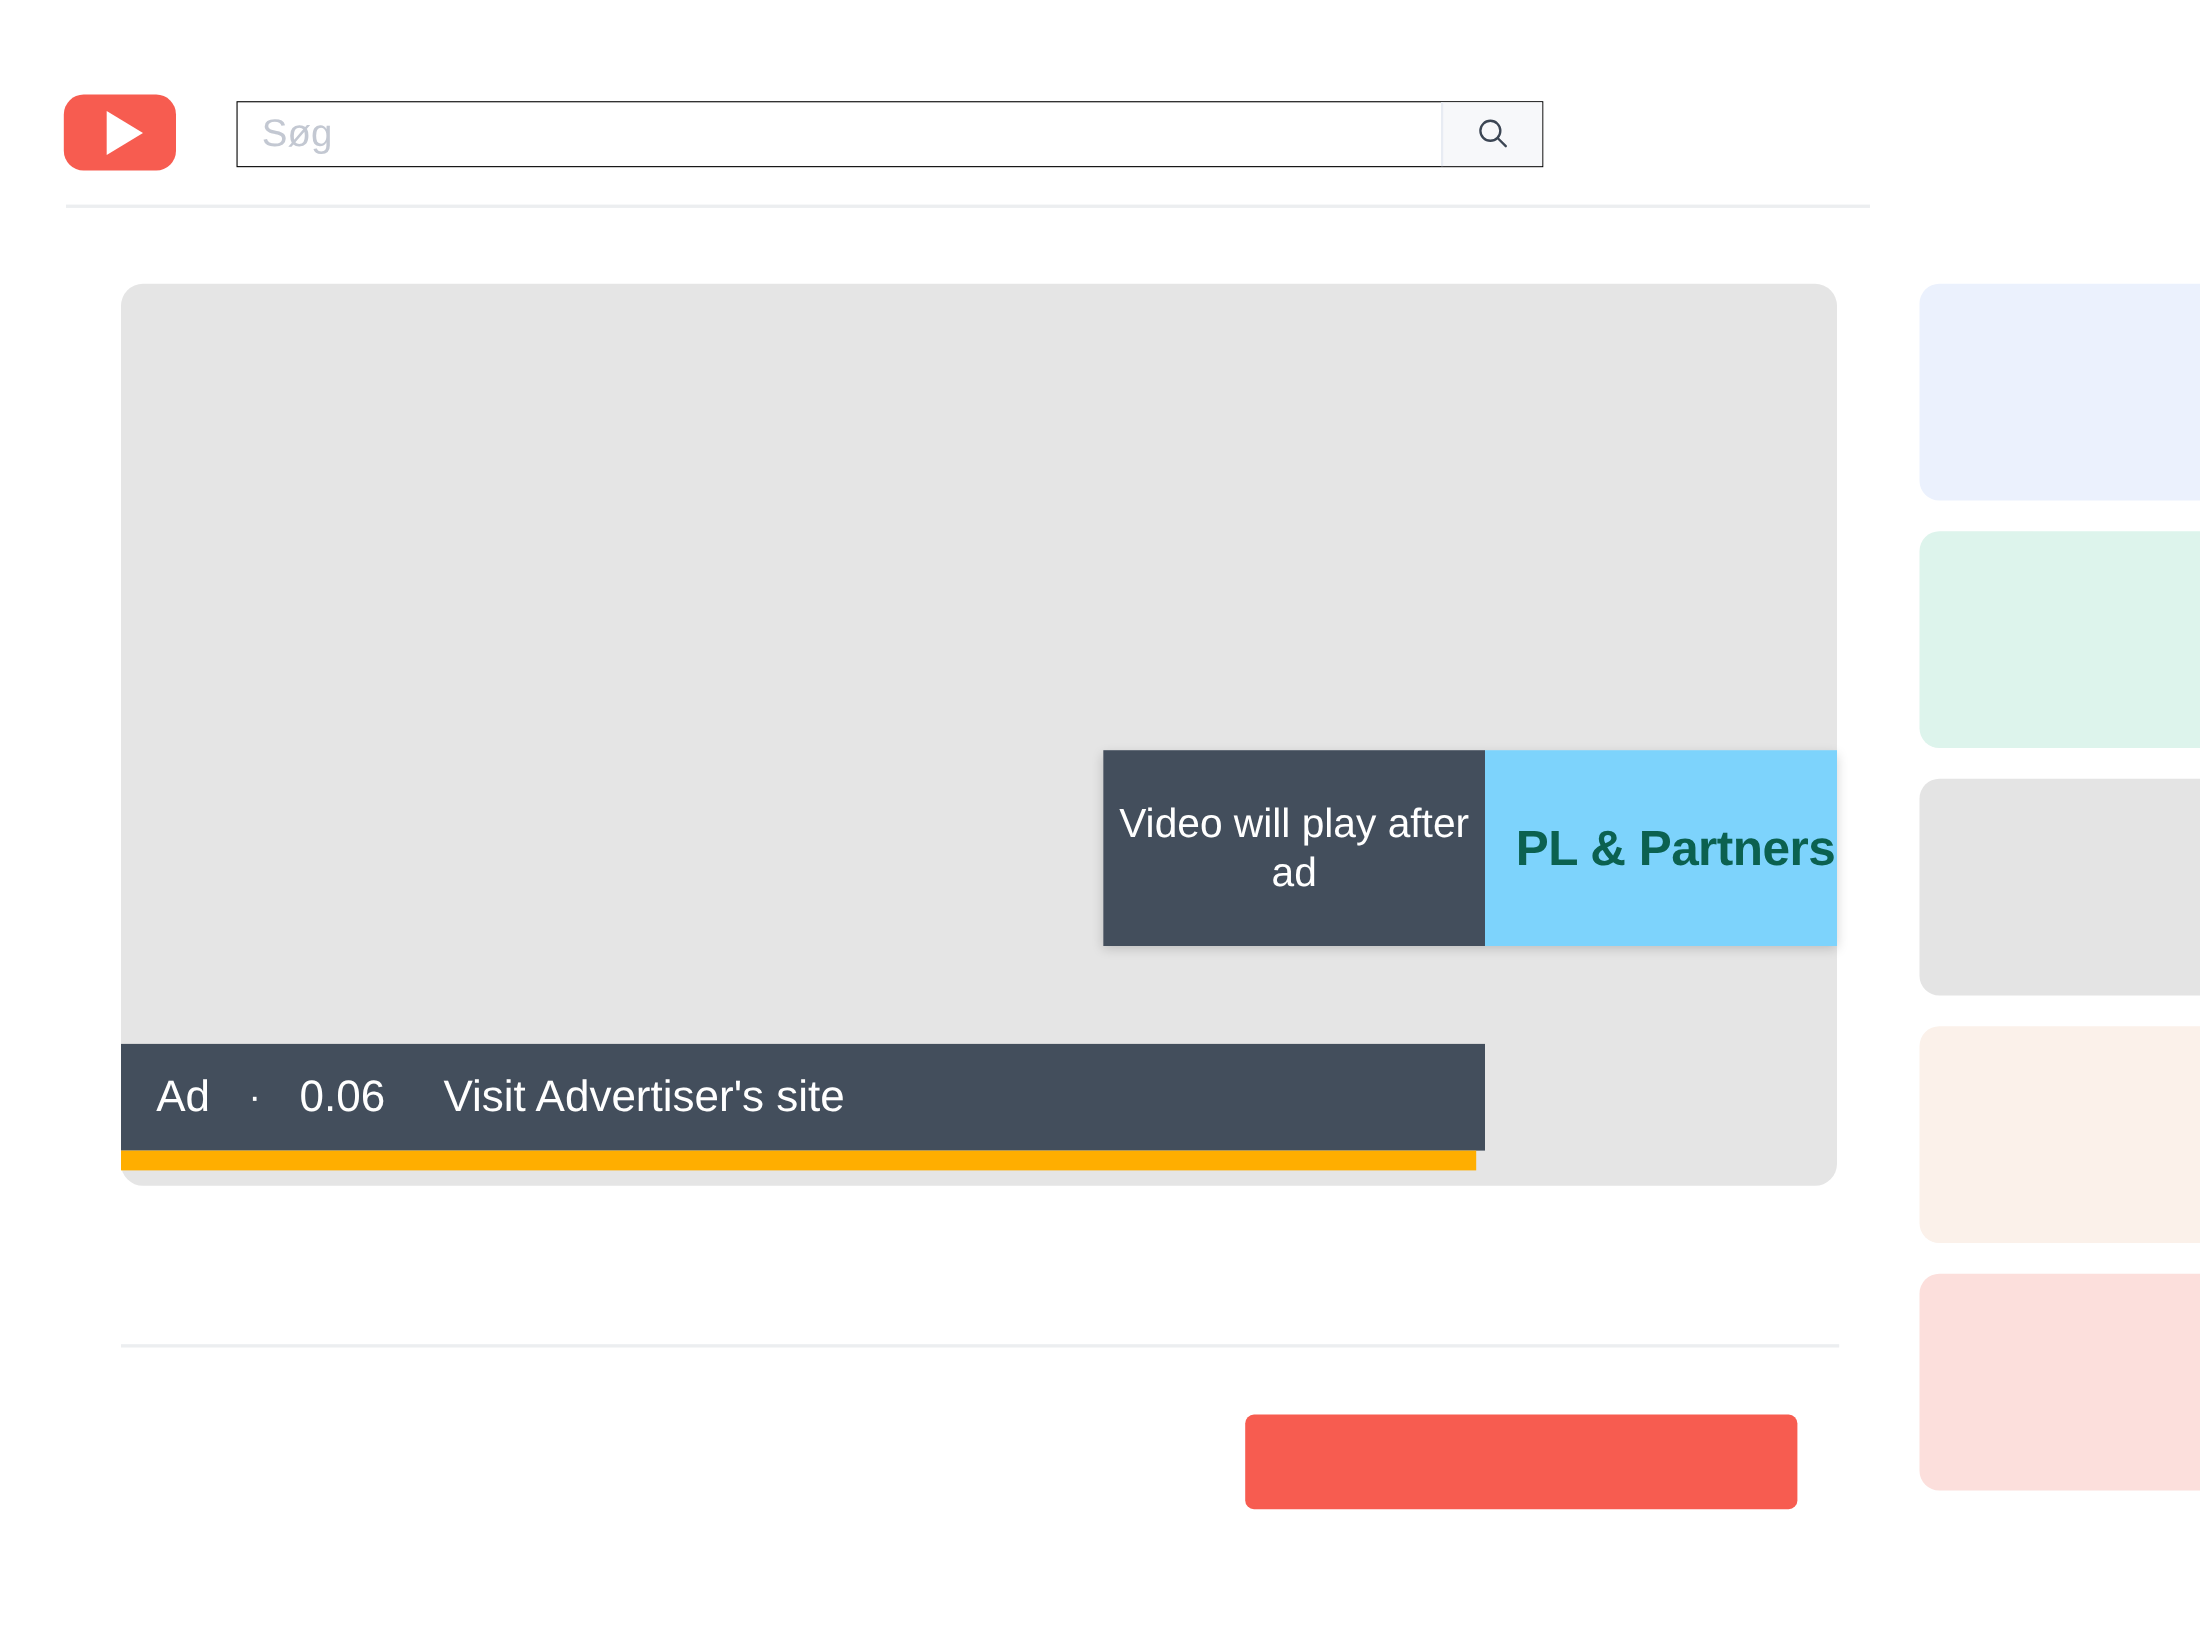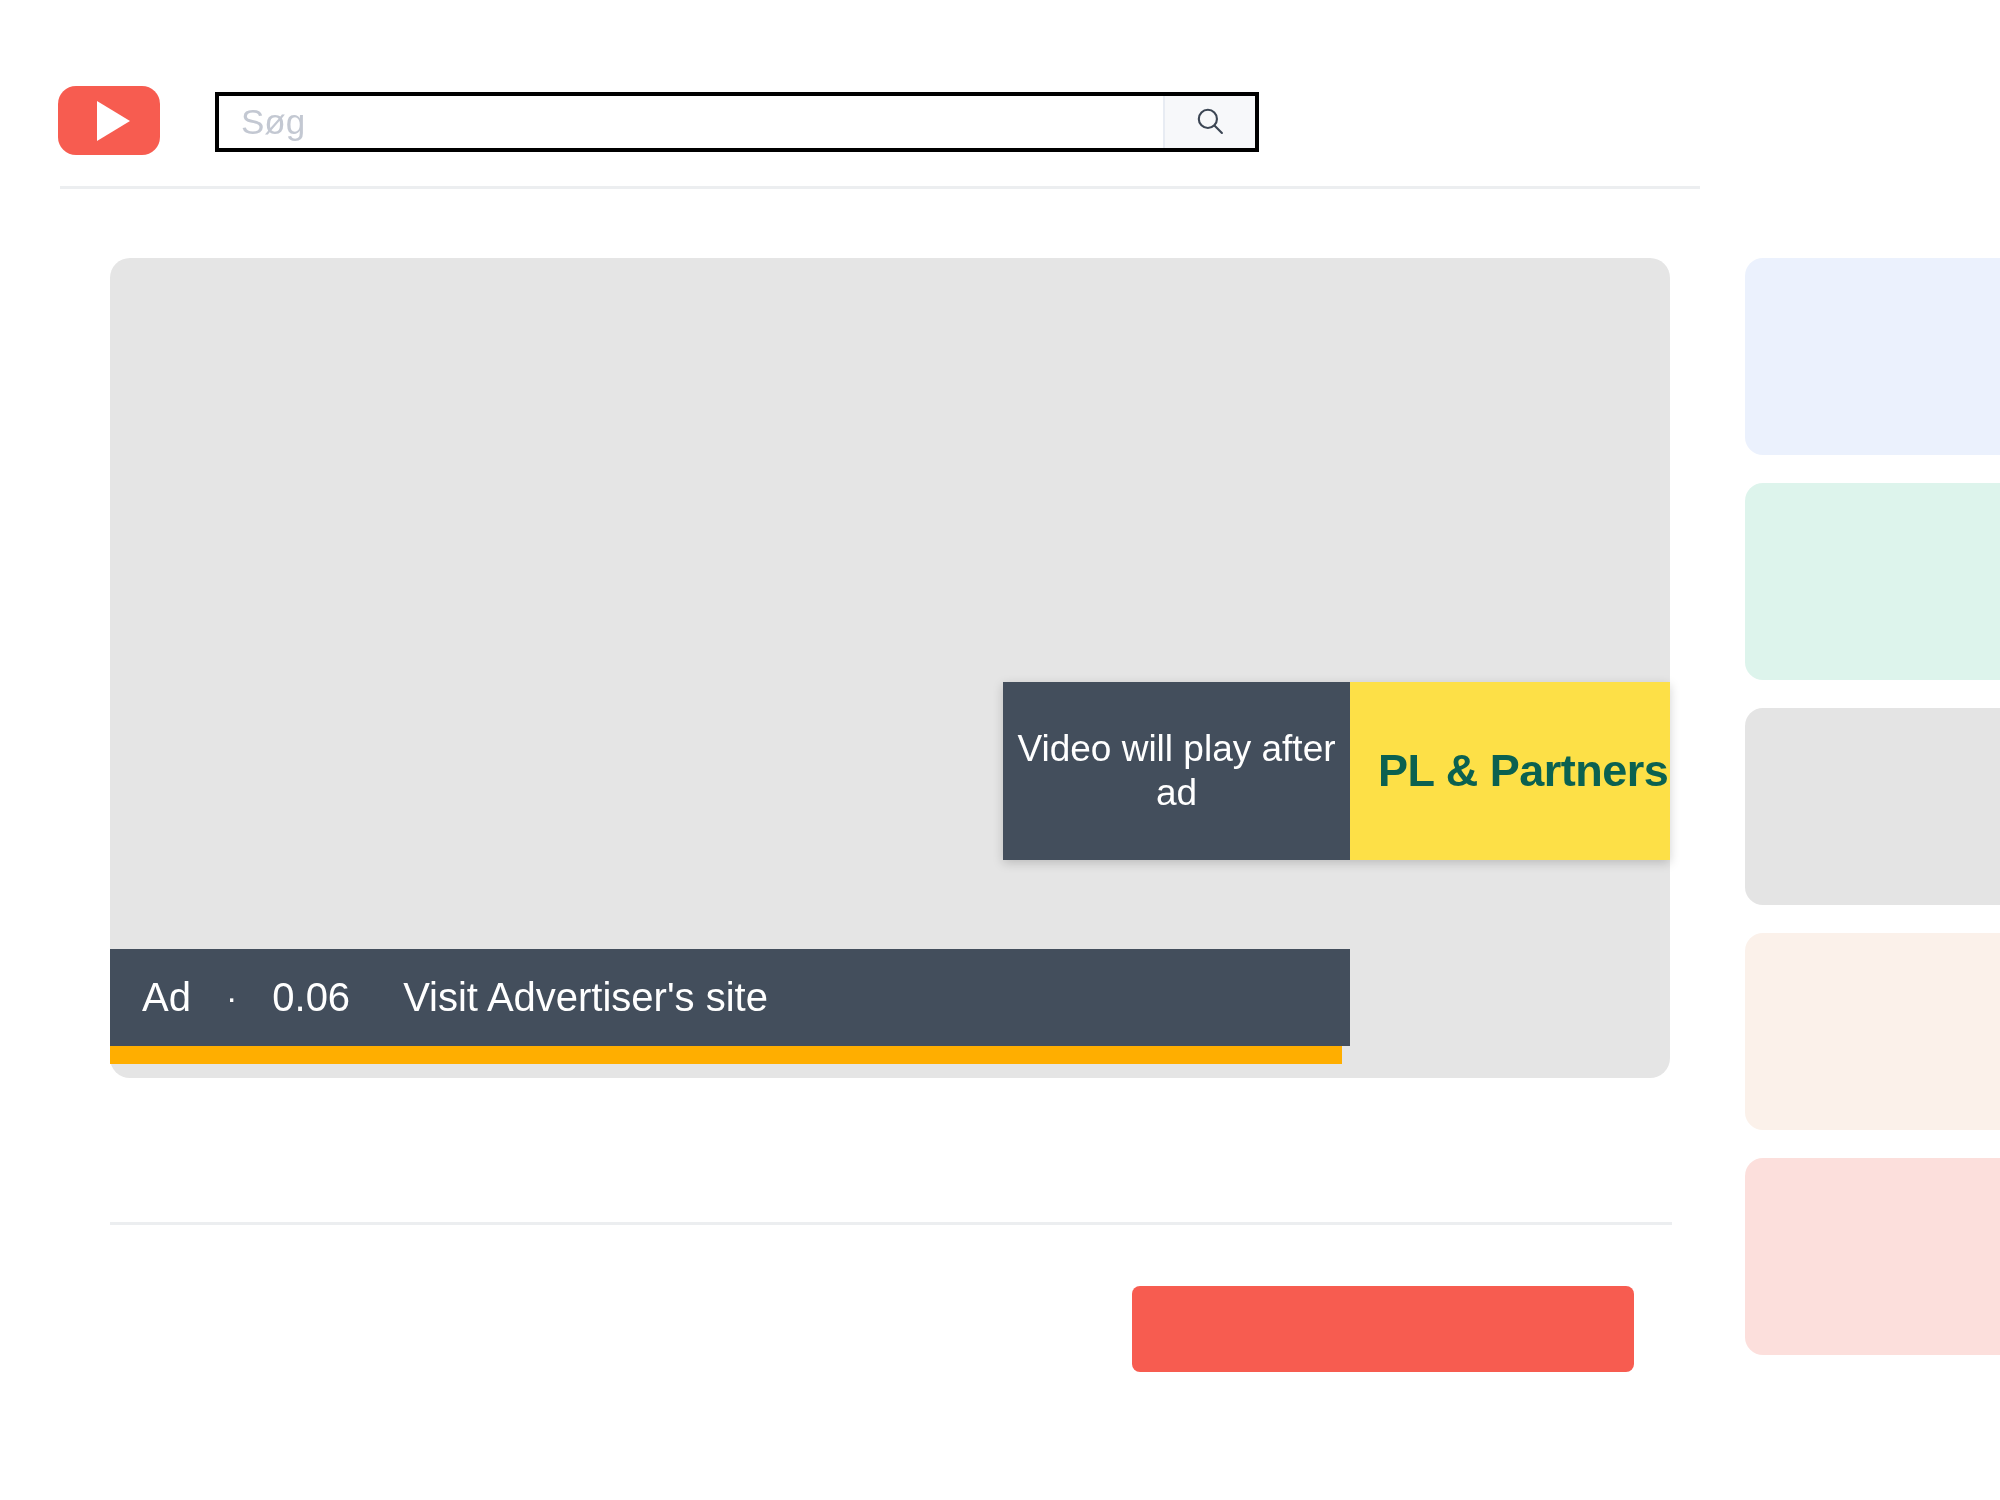--- a/index.html
+++ b/index.html
@@ -41,25 +41,25 @@
     height: 0;
     margin-left: 8px;
     border-style: solid;
     border-width: 20px 0 20px 33px;
     border-color: transparent transparent transparent #ffffff;
   }
   #search-shell {
     position: absolute;
     left: 215px;
     top: 92px;
-    width: 1044px;
+    width: 1188px;
     height: 60px;
     display: flex;
     box-sizing: border-box;
-    border: 4px solid #000000;
+    border: 1px solid #000000;
     background: #ffffff;
   }
   #search-input {
     flex: 1 1 auto;
     border: none;
     outline: none;
     background: transparent;
     padding: 0 22px;
     font-family: "Liberation Sans", sans-serif;
     font-size: 35px;
@@ -120,21 +120,21 @@
     line-height: 1.18;
     display: flex;
     align-items: center;
     justify-content: center;
     text-align: center;
     padding: 0 14px;
     box-sizing: border-box;
   }
   #ad-overlay-brand {
     flex: 1 1 auto;
-    background: #fde047;
+    background: #7dd3fc;
     display: flex;
     align-items: center;
     padding-left: 28px;
     box-sizing: border-box;
   }
   #ad-overlay-brand-text {
     color: #0b6150;
     font-size: 45px;
     font-weight: bold;
     letter-spacing: -0.5px;

